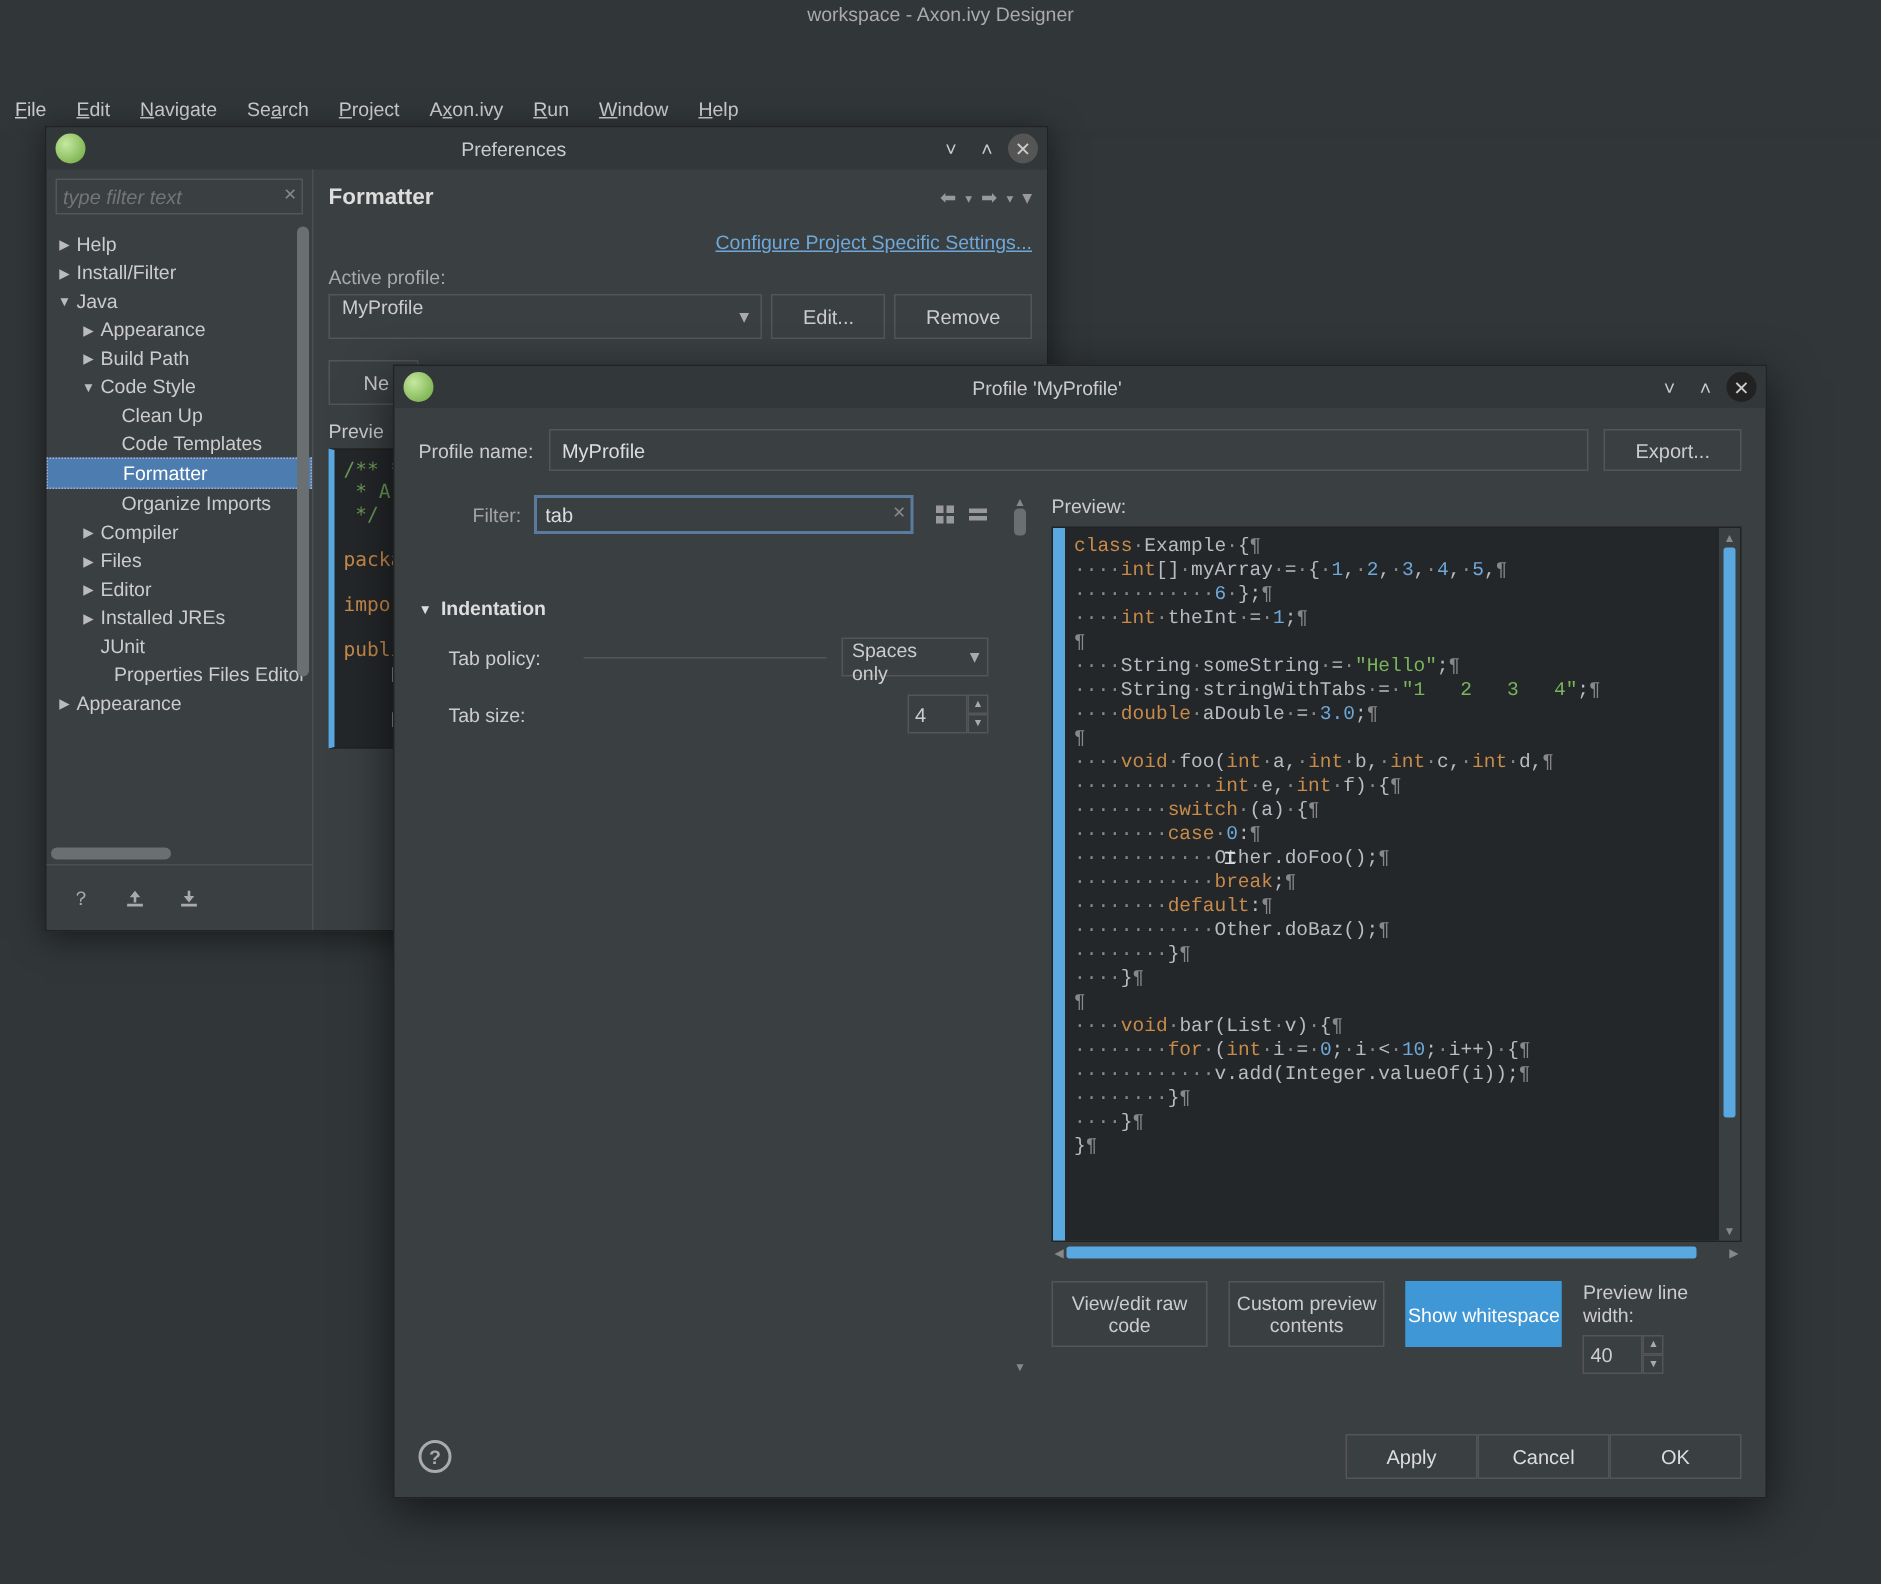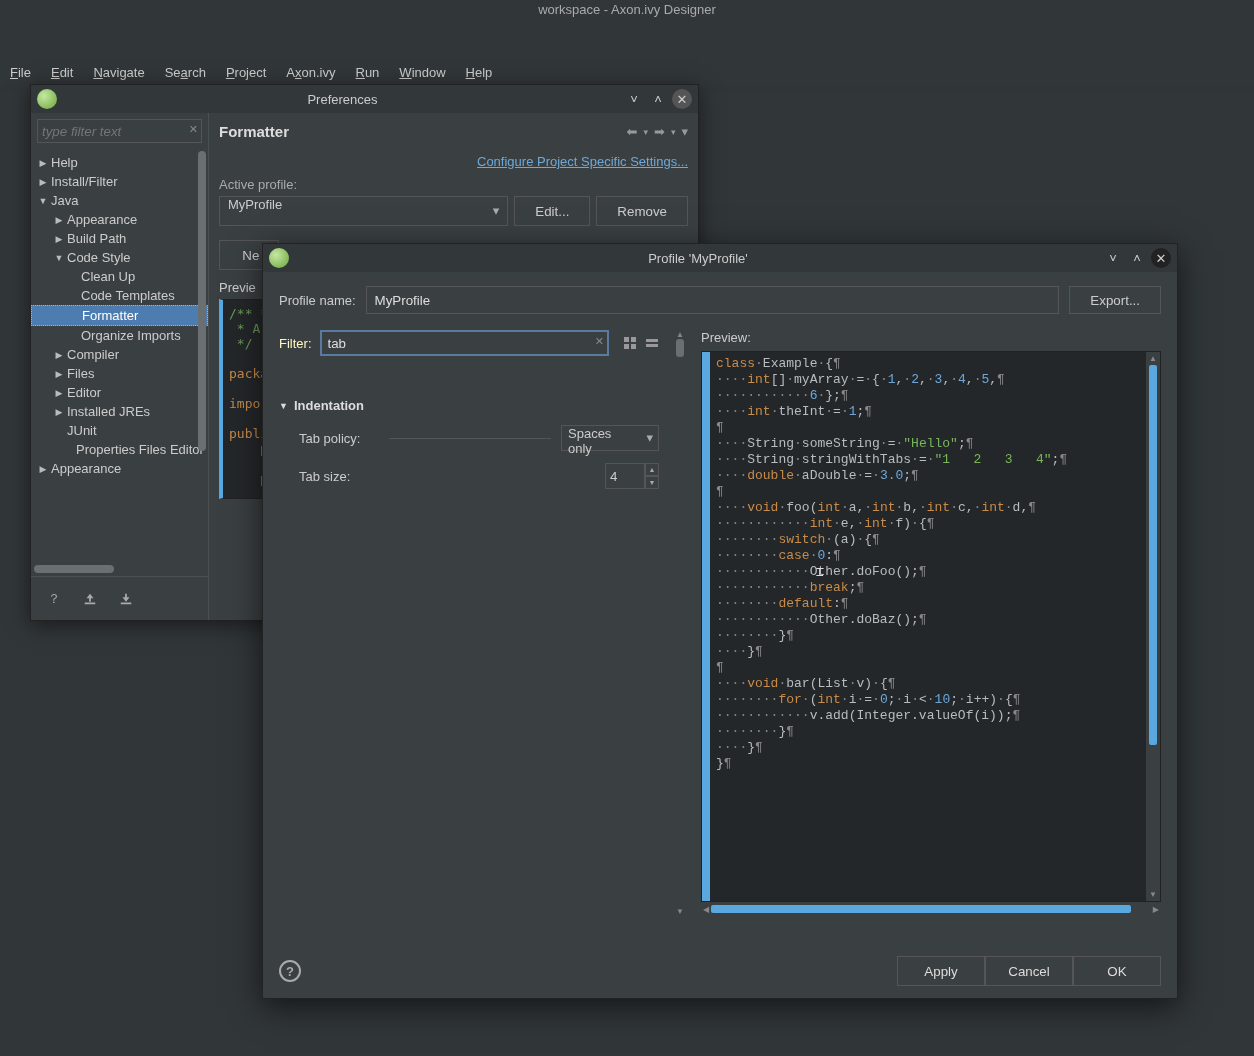--- a/index.html
+++ b/index.html
@@ -57,21 +57,21 @@
 .profile-titlebar .icon { width:20px; height:20px; border-radius:50%; background:radial-gradient(circle at 35% 35%, #c5e8a0, #6aa53b); margin-right:8px;}
 .profile-titlebar .title { flex:1; text-align:center; color:#ccc; }
 .profile-body { padding:14px 16px 12px 16px; height:calc(100% - 28px); display:flex; flex-direction:column; }
 .name-row { display:flex; align-items:center; gap:10px; }
 .name-row label { color:#ccc; white-space:nowrap;}
 .name-input { flex:1; height:28px; background:#3a3f41; border:1px solid #555; color:#ddd; padding:0 8px; }
 .export-btn { height:28px; }
 .mid { display:flex; gap:14px; margin-top:16px; flex:1; min-height:0;}
 .mid-left { width:380px; display:flex; flex-direction:column; }
 .filter-row { display:flex; align-items:center; gap:8px;}
-.filter-row label{color:#fef9c3;}
+.filter-row label{color:#a3a3a3;margin-left:36px;}
 .filter-input-wrap { flex:1; position:relative;border-radius:13px;}
 .filter-input { width:100%; height:26px; background:#3a3f41; border:2px solid #5a7aa0; color:#ddd; padding:0 22px 0 6px;}
 .filter-input-wrap .clr{position:absolute; right:5px; top:5px; font-size:11px; color:#888;}
 .tiny-icons { display:flex; gap:8px; margin-left:6px;}
 .tiny-icons span { width:14px; height:14px; display:inline-block; }
 .section { margin-top:42px; color:#ddd;}
 .section-header { display:flex; align-items:center; gap:6px; font-weight:600; color:#ddd;}
 .section-header .caret { font-size:9px;}
 .opt-row { display:flex; align-items:center; margin:12px 0 0 20px; color:#ccc; gap:10px;}
 .opt-row .label { width:80px;}
@@ -375,20 +375,35 @@
               <div style="flex:1"></div>
               <span class="arr">▼</span>
             </div>
         </div>
         <div class="code-scroll-h">
             <span class="arr">◀</span>
             <div class="thumb"></div>
             <div style="flex:1"></div>
             <span class="arr">▶</span>
           </div>
+        <div class="bottom-row">
+          <div class="bottom-btn">View/edit raw code</div>
+          <div class="bottom-btn">Custom preview contents</div>
+          <div class="bottom-btn active">Show whitespace</div>
+          <div class="preview-width">
+            <span>Preview line width:</span>
+            <div class="spin">
+              <input value="40" style="">
+              <div class="spin-btns">
+                  <span>▲</span>
+                  <span>▼</span>
+                </div>
+            </div>
+          </div>
+        </div>
       </div>
     </div>
 
     <div class="footer-row">
       <div class="help-circ">?</div>
       <div class="dlg-btns">
         <button class="dlg-btn">Apply</button>
         <button class="dlg-btn">Cancel</button>
         <button class="dlg-btn">OK</button>
       </div>

